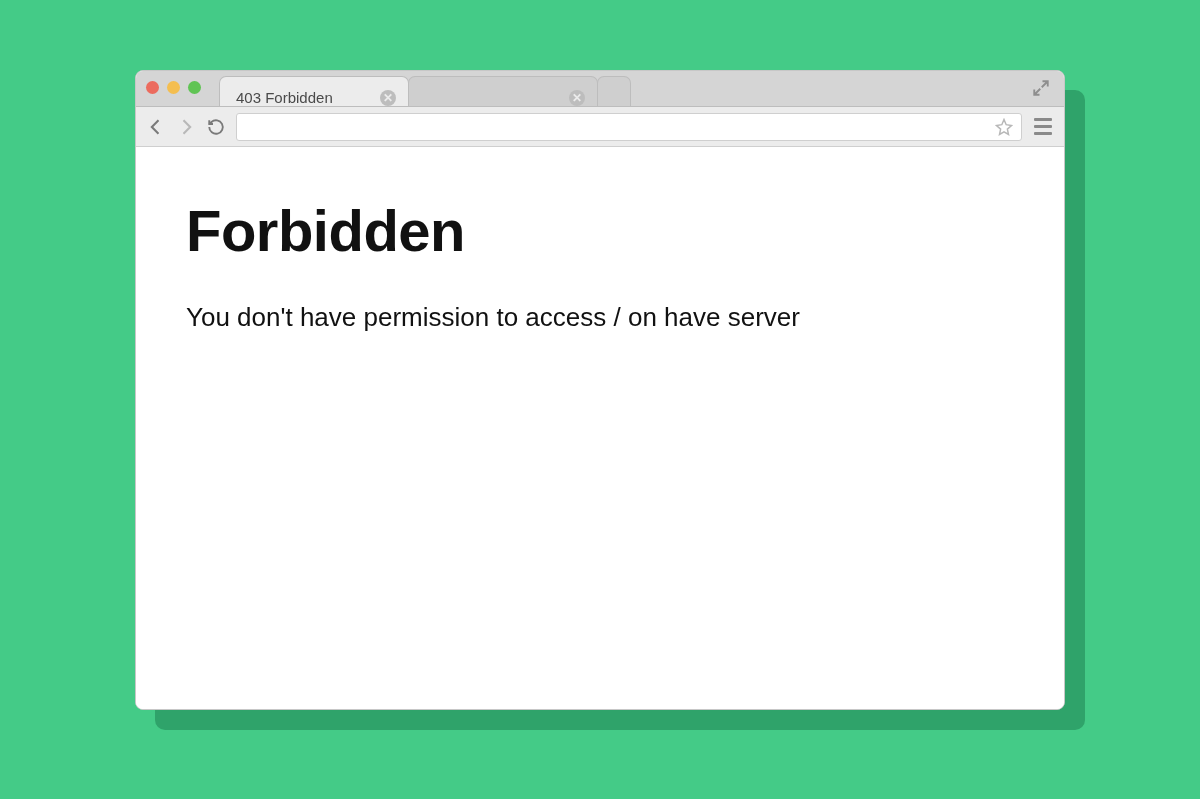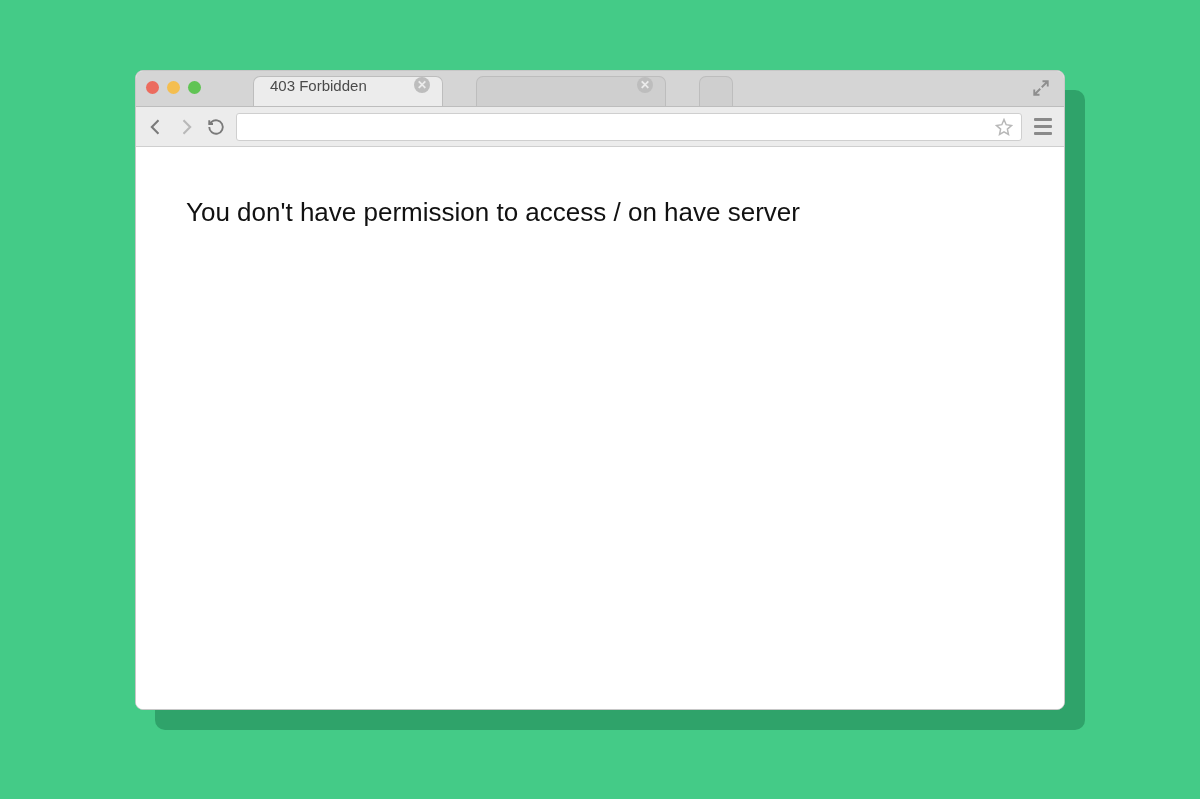--- a/index.html
+++ b/index.html
@@ -55,28 +55,27 @@
   .dot.green  { background: #60c454; }
 
   .tab {
     height: 30px;
     background: #ececec;
     border: 1px solid #bdbdbd;
     border-bottom: none;
     border-top-left-radius: 7px;
     border-top-right-radius: 7px;
     display: flex;
-    align-items: flex-start;
+    align-items: flex-end;
     padding: 0 12px 0 16px;
     font-size: 15px;
     color: #4a4a4a;
     min-width: 190px;
     position: relative;
     margin-right: -1px;
-    margin-left: 34px;
   }
   .tab .label { flex: 1; }
   .tab .close-x {
     width: 16px; height: 16px;
     border-radius: 50%;
     background: #bdbdbd;
     color: #ececec;
     font-size: 12px;
     line-height: 16px;
     text-align: center;
@@ -216,16 +215,17 @@
     </div>
 
     <div class="hamburger">
       <span></span>
         <span></span>
         <span></span>
     </div>
   </div>
 
   <div class="page">
+    <h1>Forbidden</h1>
     <p>You don't have permission to access / on have server</p>
   </div>
 
 </div>
 
 </body></html>

